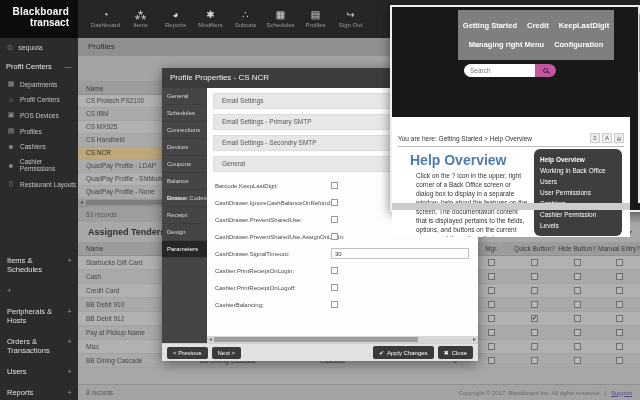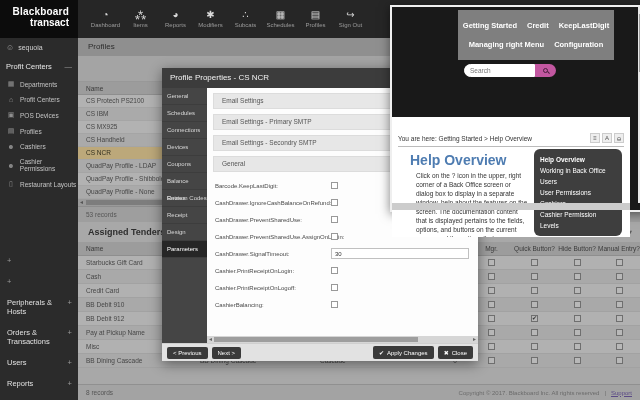--- a/index.html
+++ b/index.html
@@ -229,20 +229,21 @@
     <div class="s-item">
       <span class="glyph">☻</span>
       <span>Cashier Permissions</span>
     </div>
     <div class="s-item">
       <span class="glyph">▯</span>
       <span>Restaurant Layouts</span>
     </div>
     <div class="sections">
       <div class="section-h">
+        <span>Items &amp; Schedules</span>
         <span class="plus">+</span>
       </div>
       <div class="section-h">
         <span class="plus">+</span>
       </div>
       <div class="section-h">
         <span>Peripherals &amp; Hosts</span>
         <span class="plus">+</span>
       </div>
       <div class="section-h">

